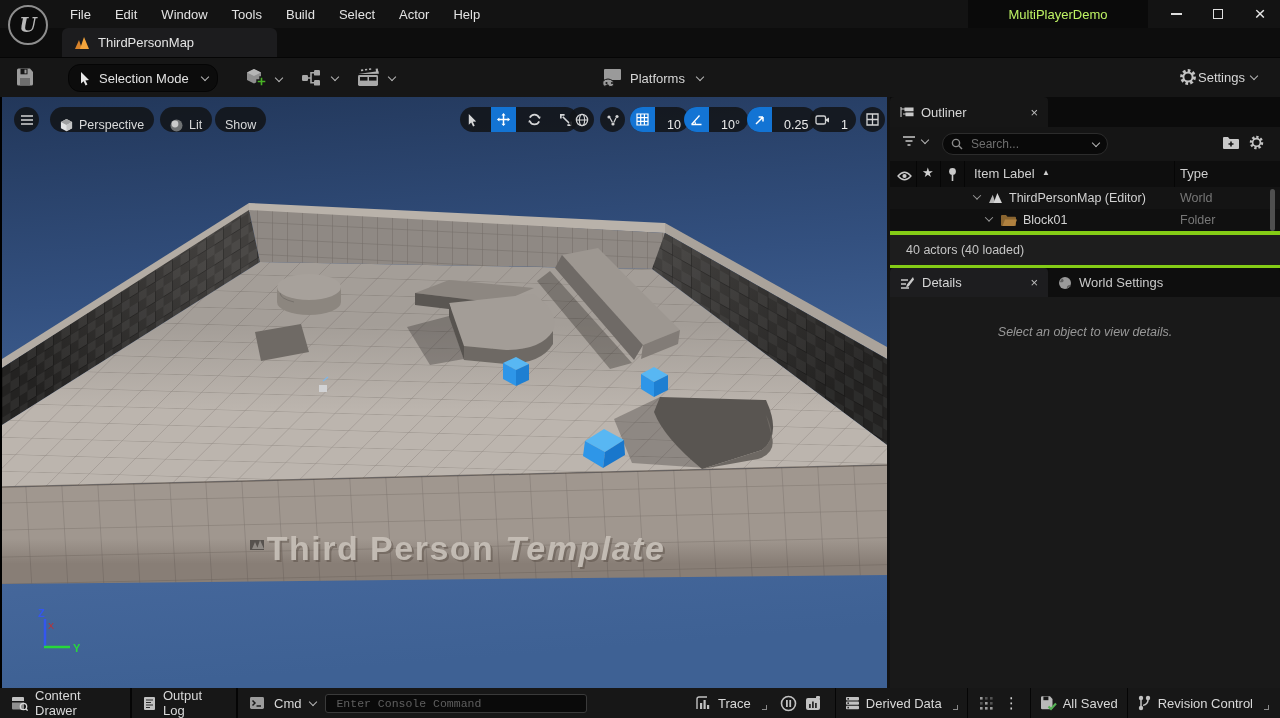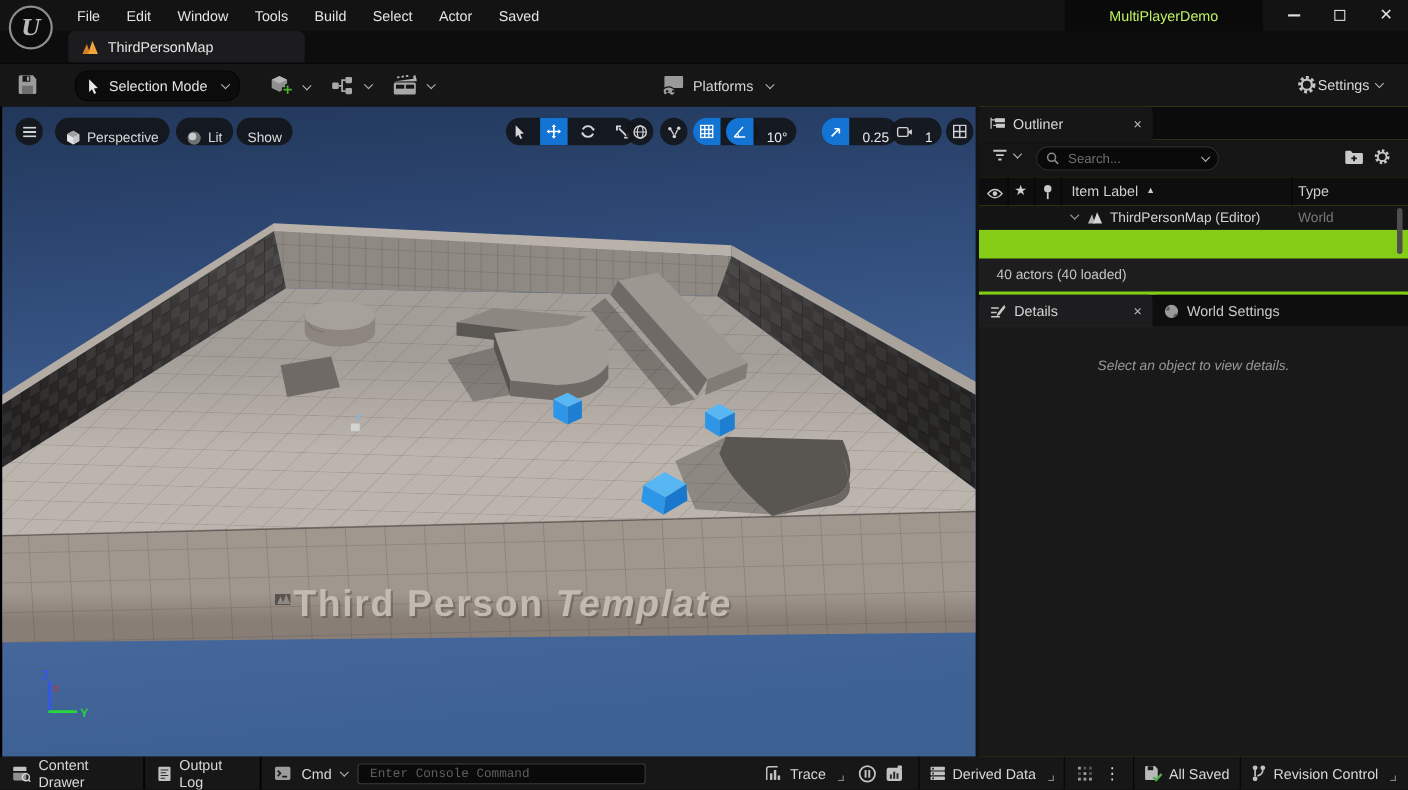--- a/index.html
+++ b/index.html
@@ -58,21 +58,21 @@
 
   <div class="abs menubar">
     <div class="abs menu-items">
       <span>File</span>
       <span>Edit</span>
       <span>Window</span>
       <span>Tools</span>
       <span>Build</span>
       <span>Select</span>
       <span>Actor</span>
-      <span>Saved</span>
+      <span>Help</span>
     </div>
     <div class="abs win-title">MultiPlayerDemo</div>
     <div class="abs winbtn" style="left:1159px;">
         <span style="width:11px;height:2px;background:#dedede;display:inline-block;"></span>
       </div>
     <div class="abs winbtn" style="left:1201px;">
         <span style="width:10px;height:10px;border:1.5px solid #dedede;display:inline-block;"></span>
       </div>
     <div class="abs winbtn" style="left:1243px;font-size:19px;color:#e6e6e6;">
         <span>×</span>
@@ -386,21 +386,21 @@
       </svg>
     </div>
     <div class="vp-pill" style="left:628px;top:10px;padding:0;">
       <div class="bluebox">
         <svg class="ic" width="13" height="13" viewBox="0 0 13 13">
             <path d="M1 1 h11 v11 h-11 Z M1 4.7 h11 M1 8.4 h11 M4.7 1 v11 M8.4 1 v11" stroke="#fff" stroke-width="1.2" fill="none"></path>
           </svg>
       </div>
       <span class="vp-val">10</span>
     </div>
-    <div class="vp-pill" style="left:658px;top:10px;padding:0;">
+    <div class="vp-pill" style="left:682px;top:10px;padding:0;">
       <div class="bluebox">
         <svg class="ic" width="13" height="13" viewBox="0 0 13 13">
             <path d="M1.5 11.5 H11.5 M1.5 11.5 L9.5 2.5" stroke="#fff" stroke-width="1.3" fill="none"></path>
             <path d="M5.5 11.5 A5 5 0 0 0 4.4 8.2" stroke="#fff" stroke-width="1.1" fill="none"></path>
           </svg>
       </div>
       <span class="vp-val">10°</span>
     </div>
     <div class="vp-pill" style="left:745px;top:10px;padding:0;">
       <div class="bluebox">
@@ -491,20 +491,29 @@
     </div>
 
     <div class="orow" style="top:90px;background:#141414;">
       <i class="chev" style="margin-left:84px;border-color:#9a9a9a;transform:rotate(45deg) translate(-1px,-1px);"></i>
       <svg class="ic" width="15" height="12" viewBox="0 0 16 13" style="margin-left:8px;">
         <path d="M1 12 L5 3 L8 12 Z" fill="#b5b5b5"></path>
           <path d="M6 12 L10 1 L15 12 Z" fill="#d5d5d5"></path>
       </svg>
       <span style="margin-left:6px;">ThirdPersonMap (Editor)</span>
       <span class="typecell">World</span>
+    </div>
+    <div class="orow" style="top:112px;background:#101010;">
+      <i class="chev" style="margin-left:96px;border-color:#9a9a9a;transform:rotate(45deg) translate(-1px,-1px);"></i>
+      <svg class="ic" width="17" height="13" viewBox="0 0 17 13" style="margin-left:8px;">
+        <path d="M1 2 a1 1 0 0 1 1-1 h4 l1.5 1.8 H15 a1 1 0 0 1 1 1 V11 a1 1 0 0 1 -1 1 H2 a1 1 0 0 1 -1-1 Z" fill="#8a6530"></path>
+        <path d="M2.5 12 L5 5.5 H17 L14.5 12 Z" fill="#b0813f"></path>
+      </svg>
+      <span style="margin-left:6px;">Block01</span>
+      <span class="typecell">Folder</span>
     </div>
     <div class="abs" style="left:380px;top:92px;width:5px;height:42px;border-radius:3px;background:#4f4f4f;"></div>
 
     <div class="abs row" style="left:0;top:138px;width:390px;height:30px;background:#1d1d1d;padding-left:16px;color:#c4c4c4;font-size:12.5px;">
       <span>40 actors (40 loaded)</span>
     </div>
 
     <div class="ptabbar" style="top:171px;height:29px;background:#0a0a0a;display:flex;">
       <div class="ptab" style="width:158px;background:#1d1d1f;">
         <svg class="ic" width="15" height="13" viewBox="0 0 15 13">

